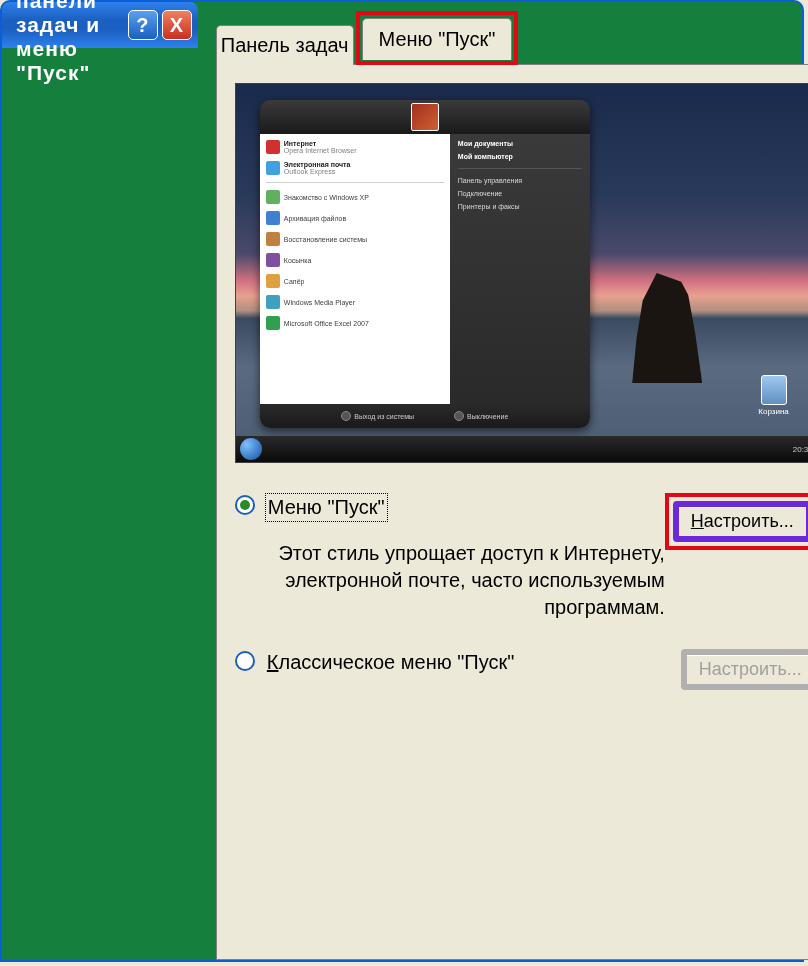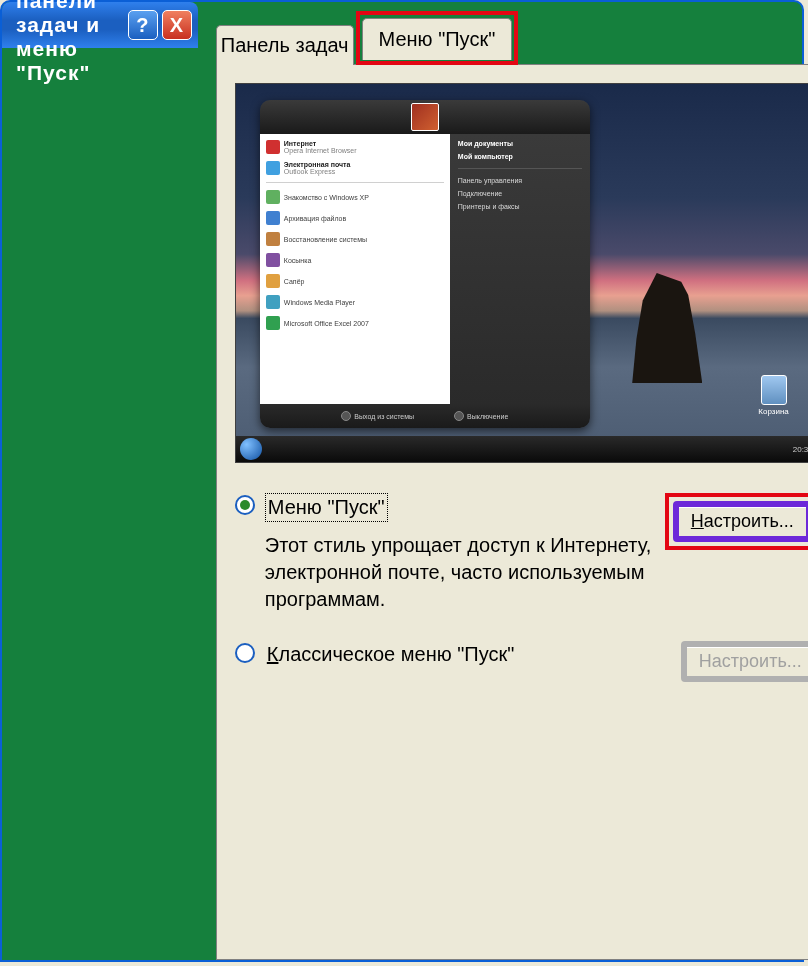--- a/index.html
+++ b/index.html
@@ -235,21 +235,21 @@
     border-radius:50%;
     transform: translate(-50%,-50%);
   }
   .opt-text { line-height: 1.35; }
   .opt-title {
     border: 1px dotted #000;
     padding: 0 2px;
     display:inline-block;
   }
   .opt-title.plain { border: none; }
-  .opt-desc { margin-top: 10px; }
+  .opt-desc { margin-top: 18px; text-align: right; }
 
   .cust-col {
     margin-left: auto;
     display:flex;
     align-items:flex-start;
   }
   .xp-btn {
     font-family: Tahoma, Arial, sans-serif;
     font-size: 18px;
     padding: 4px 12px;

